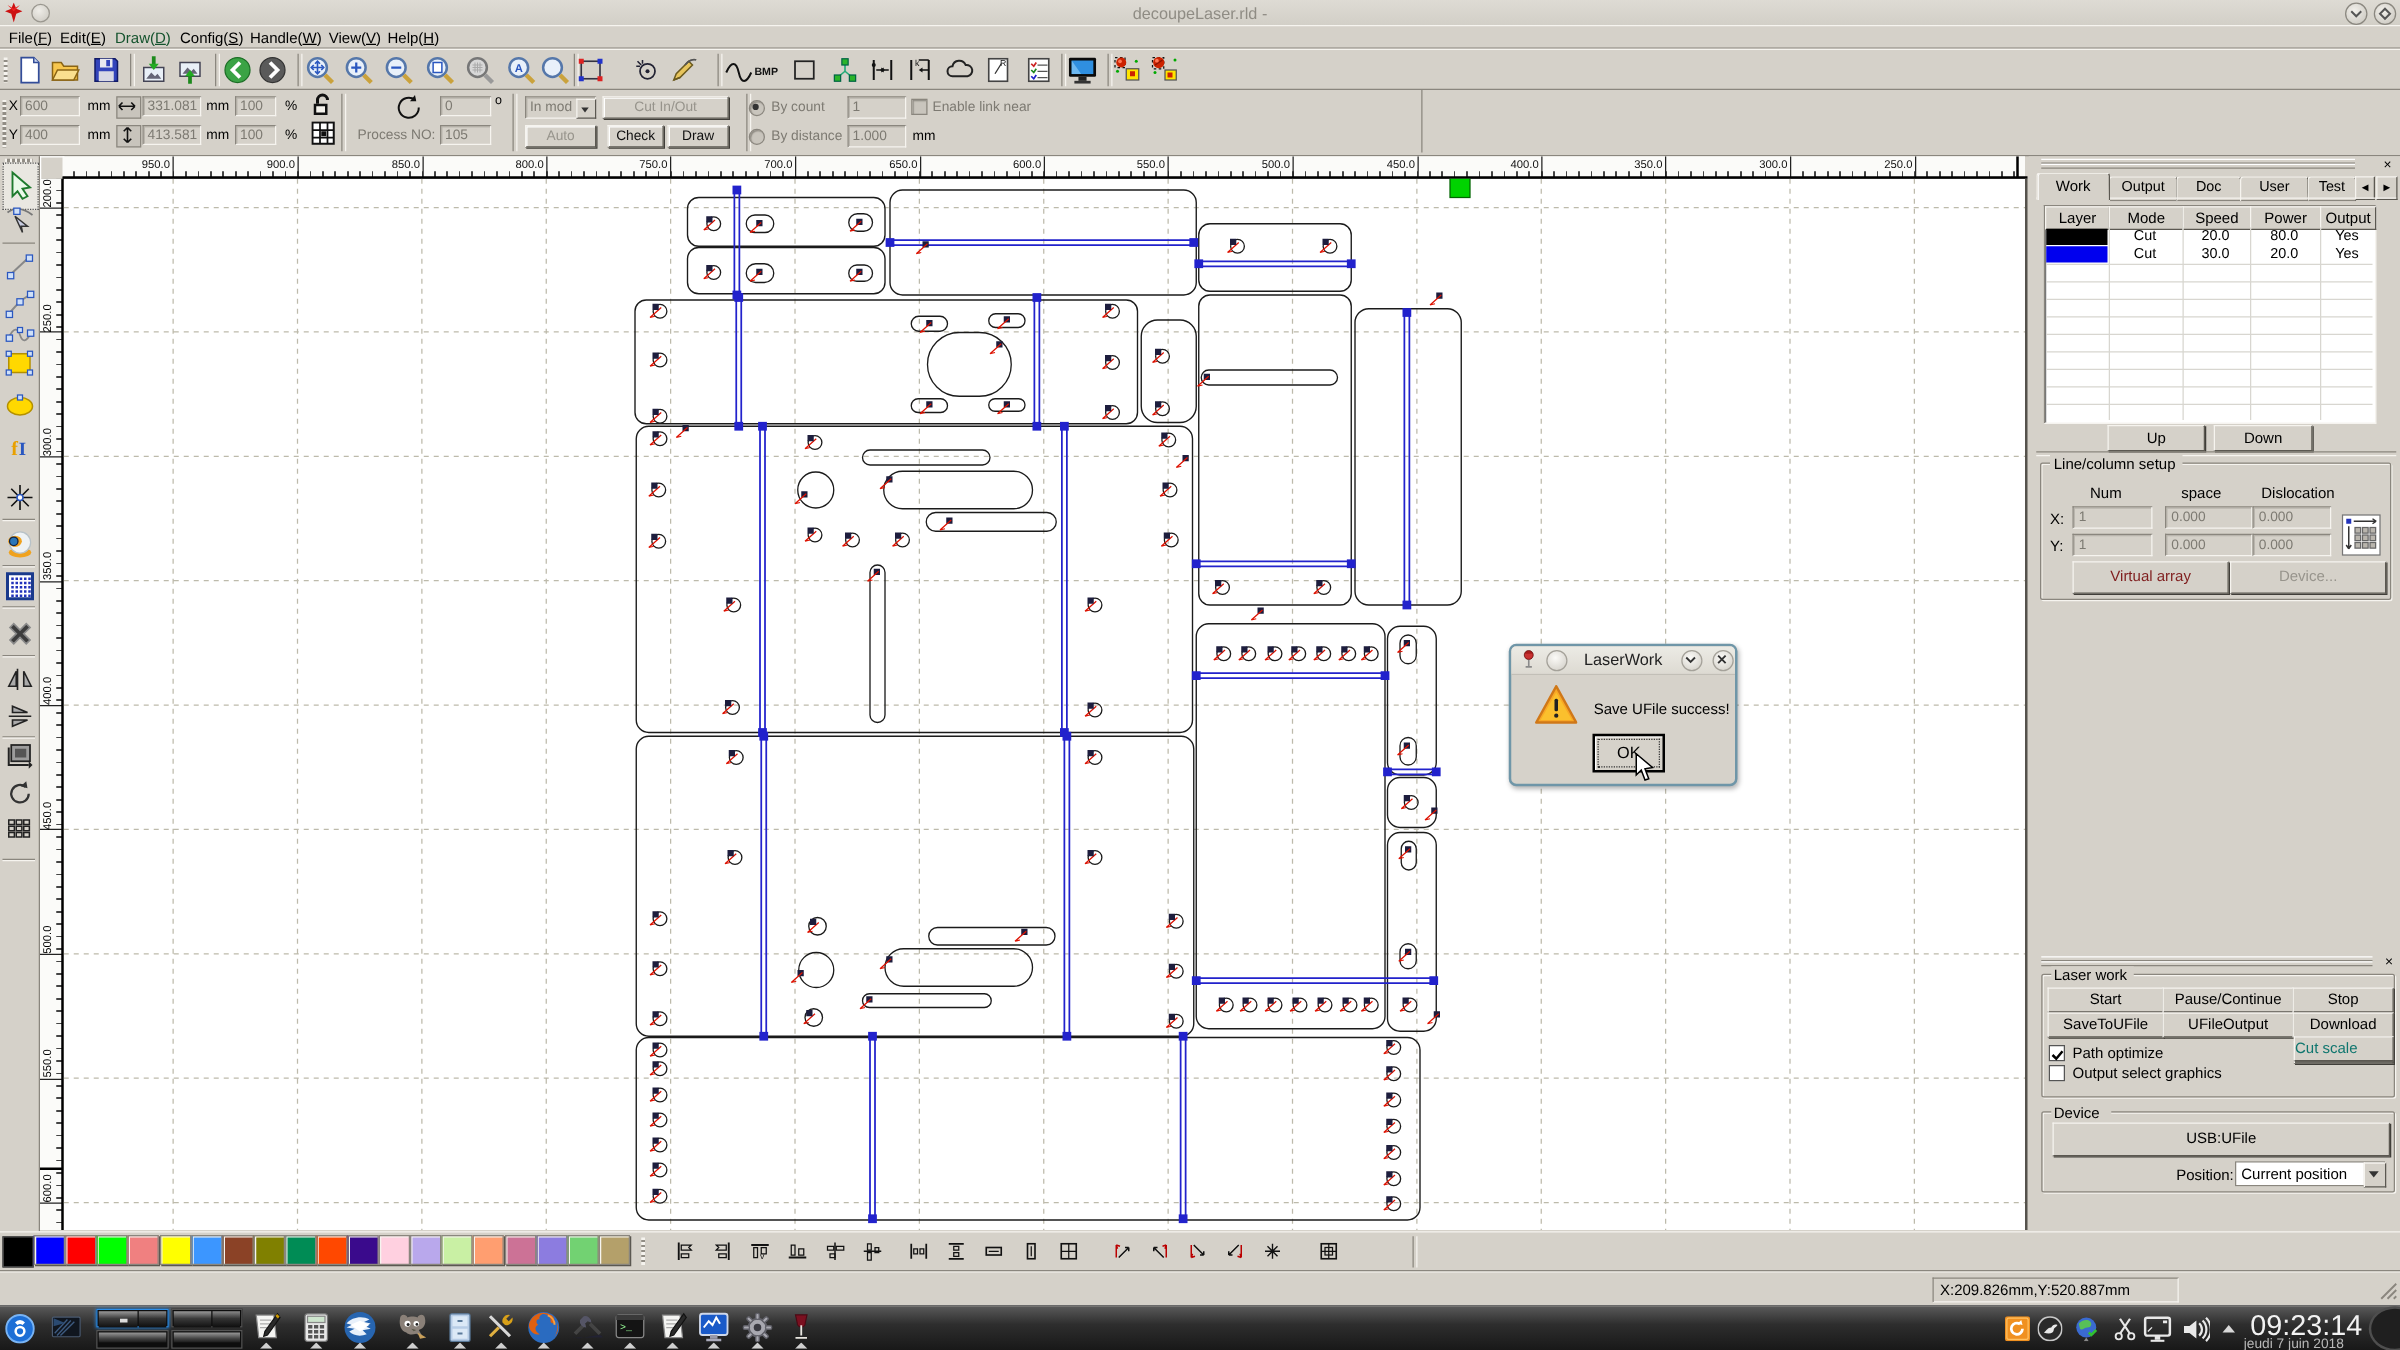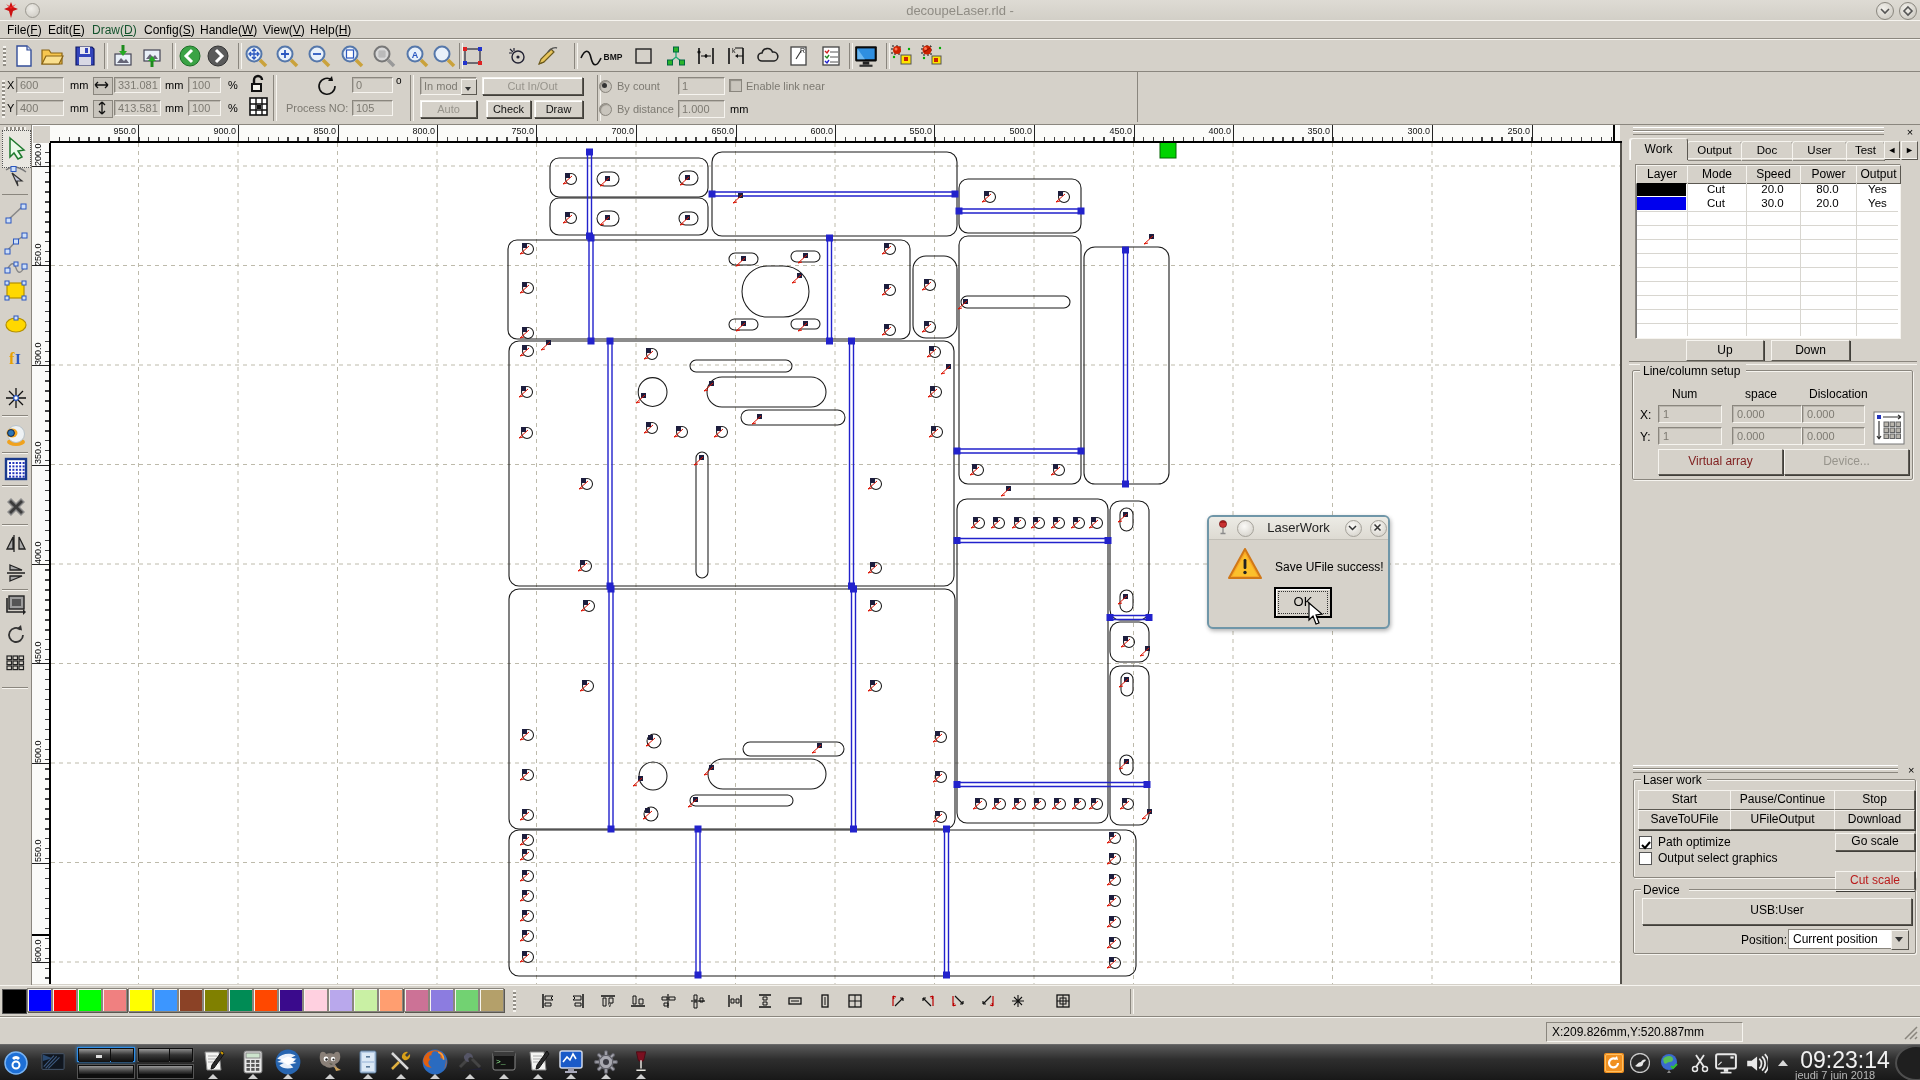--- a/index.html
+++ b/index.html
@@ -733,24 +733,24 @@
     <div style="position:absolute;left:15px;top:685px;width:91px;height:18px;background:#d5d1c9;border-top:1px solid #f6f4ef;border-left:1px solid #f6f4ef;border-bottom:1px solid #5b5851;border-right:1px solid #5b5851;box-shadow:1px 1px 0 #403e39;text-align:center;font:12px 'Liberation Sans',sans-serif;color:#000;line-height:16px">SaveToUFile</div>
     <div style="position:absolute;left:107px;top:685px;width:103px;height:18px;background:#d5d1c9;border-top:1px solid #f6f4ef;border-left:1px solid #f6f4ef;border-bottom:1px solid #5b5851;border-right:1px solid #5b5851;box-shadow:1px 1px 0 #403e39;text-align:center;font:12px 'Liberation Sans',sans-serif;color:#000;line-height:16px">UFileOutput</div>
     <div style="position:absolute;left:211px;top:685px;width:79px;height:18px;background:#d5d1c9;border-top:1px solid #f6f4ef;border-left:1px solid #f6f4ef;border-bottom:1px solid #5b5851;border-right:1px solid #5b5851;box-shadow:1px 1px 0 #403e39;text-align:center;font:12px 'Liberation Sans',sans-serif;color:#000;line-height:16px">Download</div>
     <div style="position:absolute;left:16px;top:711px;width:11px;height:11px;background:#fff;border:1px solid #555"><svg width="11" height="11">
         <path d="M2 5l3 3 5-6" stroke="#000" stroke-width="2" fill="none"></path>
       </svg></div>
     <div style="position:absolute;left:35px;top:710px;width:110px;height:13px;font:12px 'Liberation Sans',sans-serif;color:#000">Path optimize</div>
     <div style="position:absolute;left:212px;top:708px;width:78px;height:16px;background:#d5d1c9;border-top:1px solid #f6f4ef;border-left:1px solid #f6f4ef;border-bottom:1px solid #5b5851;border-right:1px solid #5b5851;box-shadow:1px 1px 0 #403e39;text-align:center;font:12px 'Liberation Sans',sans-serif;color:#000;line-height:14px">Go scale</div>
     <div style="position:absolute;left:16px;top:727px;width:11px;height:11px;background:#fff;border:1px solid #555"></div>
     <div style="position:absolute;left:35px;top:726px;width:140px;height:13px;font:12px 'Liberation Sans',sans-serif;color:#000">Output select graphics</div>
-    <div style="position:absolute;left:212px;top:746px;width:78px;height:18px;background:#d5d1c9;border-top:1px solid #f6f4ef;border-left:1px solid #f6f4ef;border-bottom:1px solid #5b5851;border-right:1px solid #5b5851;box-shadow:1px 1px 0 #403e39;text-align:center;font:12px 'Liberation Sans',sans-serif;color:#b91c1c;line-height:16px">Cut scale</div>
+    <div style="position:absolute;left:212px;top:704px;width:78px;height:18px;background:#d5d1c9;border-top:1px solid #f6f4ef;border-left:1px solid #f6f4ef;border-bottom:1px solid #5b5851;border-right:1px solid #5b5851;box-shadow:1px 1px 0 #403e39;font:12px 'Liberation Sans',sans-serif;color:#0f766e;line-height:16px">Cut scale</div>
     <div style="position:absolute;left:10px;top:764px;width:281px;height:63px;border:1px solid #8a867e;border-radius:2px;box-shadow:1px 1px 0 #f6f4ef,inset 1px 1px 0 #f6f4ef"></div>
     <div style="position:absolute;left:18px;top:758px;width:44px;height:12px;background:#d5d1c9;font:12px 'Liberation Sans',sans-serif;color:#000;padding:0 2px">Device</div>
-    <div style="position:absolute;left:19px;top:773px;width:268px;height:25px;background:#d5d1c9;border-top:1px solid #f6f4ef;border-left:1px solid #f6f4ef;border-bottom:1px solid #5b5851;border-right:1px solid #5b5851;box-shadow:1px 1px 0 #403e39;text-align:center;font:12px 'Liberation Sans',sans-serif;color:#000;line-height:23px">USB:User</div>
+    <div style="position:absolute;left:19px;top:773px;width:268px;height:25px;background:#d5d1c9;border-top:1px solid #f6f4ef;border-left:1px solid #f6f4ef;border-bottom:1px solid #5b5851;border-right:1px solid #5b5851;box-shadow:1px 1px 0 #403e39;text-align:center;font:12px 'Liberation Sans',sans-serif;color:#000;line-height:23px">USB:UFile</div>
     <div style="position:absolute;left:118px;top:808px;width:46px;height:13px;font:12px 'Liberation Sans',sans-serif;color:#000">Position:</div>
     <div style="position:absolute;left:165px;top:804px;width:120px;height:20px;background:#fff;border:1px solid #8a867e;font:12px 'Liberation Sans',sans-serif;color:#000;padding:2px 4px;box-sizing:border-box">Current position</div>
     <div style="position:absolute;left:268px;top:805px;width:16px;height:18px;background:#d5d1c9;border-top:1px solid #f6f4ef;border-left:1px solid #f6f4ef;border-bottom:1px solid #5b5851;border-right:1px solid #5b5851"><svg width="14" height="16">
         <path d="M3 6l4 5 4-5z" fill="#333"></path>
       </svg></div>
   </div>
 <div style="position:absolute;left:1207px;top:515px;width:179px;height:110px;background:#d6d2ca;border:2px solid #6f96a8;border-radius:6px;box-shadow:1px 2px 4px rgba(0,0,0,0.3);z-index:50">
     <div style="position:absolute;left:0;top:0;width:100%;height:22px;background:linear-gradient(#ecebe5,#dddad2);border-bottom:1px solid #c2bfb7;border-radius:4px 4px 0 0">
       <svg width="10" height="16" style="position:absolute;left:9px;top:3px">
         <circle cx="5" cy="4" r="3.6" fill="#a81c1c" stroke="#6a1010" stroke-width="0.6"></circle>

